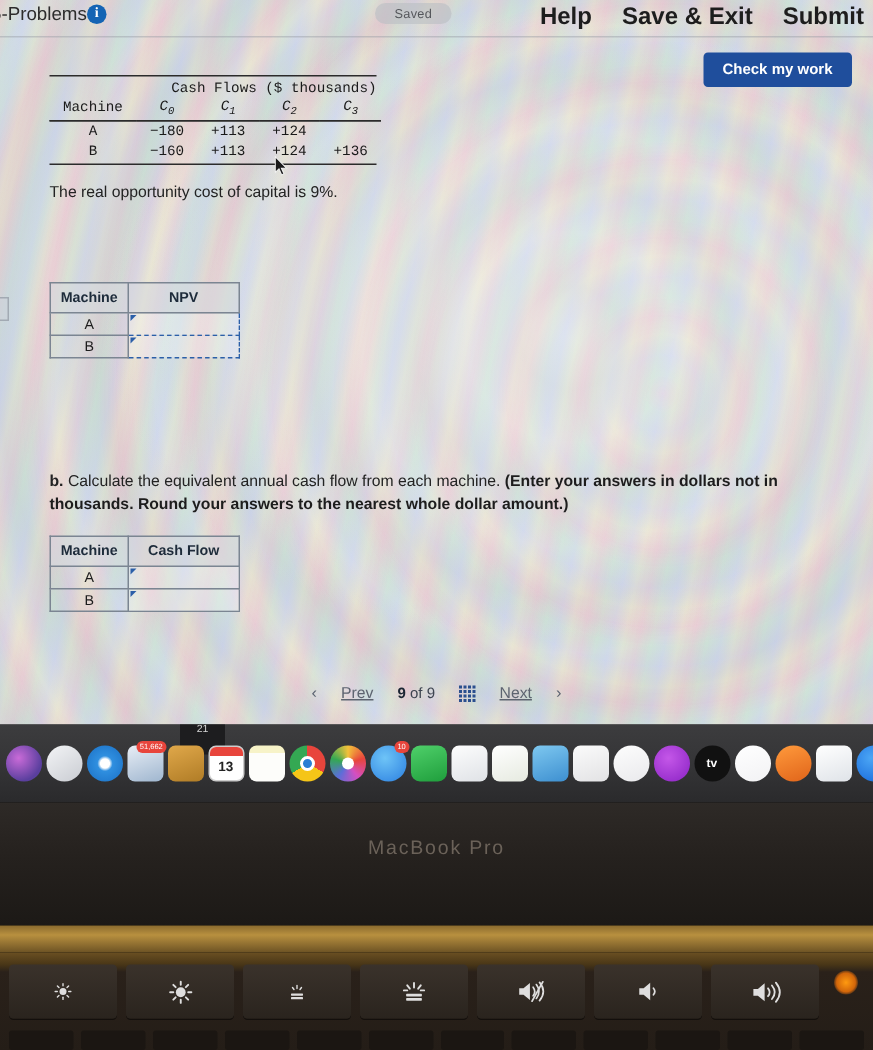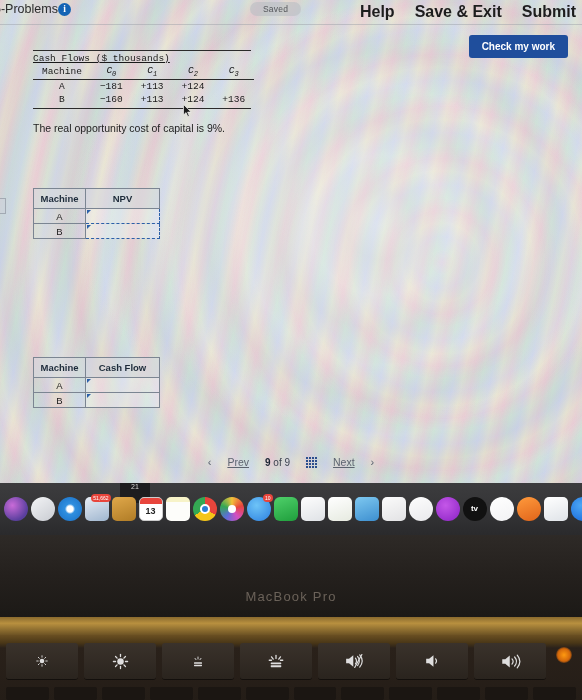--- a/index.html
+++ b/index.html
@@ -141,21 +141,21 @@
   .badge { position:absolute; right:-2px; top:-3px; background:#e8453c; color:#fff;
     font-size:5px; border-radius:6px; padding:0 2px; line-height:8px; min-width:9px; text-align:center; }
 
   
   #bezel {
     position:absolute; left:0; top:535px; width:582px; height:82px;
     background:linear-gradient(180deg,#2e2a27 0%,#25211e 45%,#1c1916 100%);
   }
   .mbp-text {
     position:absolute; left:0; top:22px; width:582px; text-align:center;
-    color:#6b6259; font-size:13px; letter-spacing:1.2px;margin-top:32px;
+    color:#6b6259; font-size:13px; letter-spacing:1.2px;
   }
   #hinge {
     position:absolute; left:0; top:617px; width:582px; height:18px;
     background:linear-gradient(180deg,#8a6a2e 0%,#b8903f 35%,#6d5324 100%);
   }
   #keyboard {
     position:absolute; left:0; top:635px; width:582px; height:65px;
     background:linear-gradient(180deg,#6a4f22 0%,#4a3717 12%,#2a211a 20%,#241d17 100%);
   }
   .fnrow { position:absolute; left:6px; top:8px; width:540px; height:36px; display:flex; gap:6px; }
@@ -190,35 +190,35 @@
           <span>Save &amp; Exit</span>
           <span>Submit</span>
         </div>
         <div class="hdr-rule"></div>
       </div>
 
       <button class="check-btn">Check my work</button>
 
       <div class="cf-wrap">
         <div class="cf-top-rule"></div>
-        <div style="text-align:left;width:218px;font-family:'Liberation Mono',monospace;font-size:9.5px;color:#1a1a1a;text-decoration:underline;">Cash Flows ($ thousands)</div>
+        <div style="text-align:right;width:218px;font-family:'Liberation Mono',monospace;font-size:9.5px;color:#1a1a1a;">Cash Flows ($ thousands)</div>
         <table class="cf">
           <thead>
             <tr>
               <th class="mh">Machine</th>
               <th><span class="ital">C</span><sub>0</sub></th>
               <th><span class="ital">C</span><sub>1</sub></th>
               <th><span class="ital">C</span><sub>2</sub></th>
               <th><span class="ital">C</span><sub>3</sub></th>
             </tr>
           </thead>
           <tbody>
             <tr>
               <td>A</td>
-              <td>−181</td>
+              <td>−180</td>
               <td>+113</td>
               <td>+124</td>
               <td></td>
             </tr>
             <tr>
               <td>B</td>
               <td>−160</td>
               <td>+113</td>
               <td>+124</td>
               <td>+136</td>
@@ -243,20 +243,25 @@
             <td class="mach">A</td>
             <td class="inp"></td>
           </tr>
           <tr>
             <td class="mach">B</td>
             <td class="inp"></td>
           </tr>
         </tbody>
       </table>
 
+      <div class="body-txt t-b">
+        <span class="q-lbl">b.</span>
+        <span>Calculate the equivalent annual cash flow from each machine.</span>
+        <span class="q-bold">(Enter your answers in dollars not in thousands. Round your answers to the nearest whole dollar amount.)</span>
+      </div>
 
       <table class="ans ans-cf">
         <thead>
           <tr>
             <th style="width:52px">Machine</th>
             <th style="width:74px">Cash Flow</th>
           </tr>
         </thead>
         <tbody>
           <tr>

